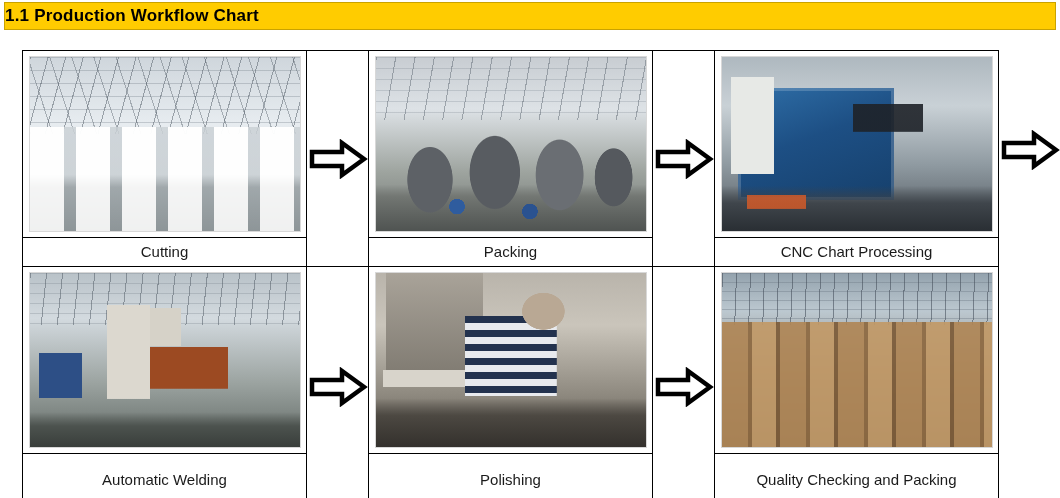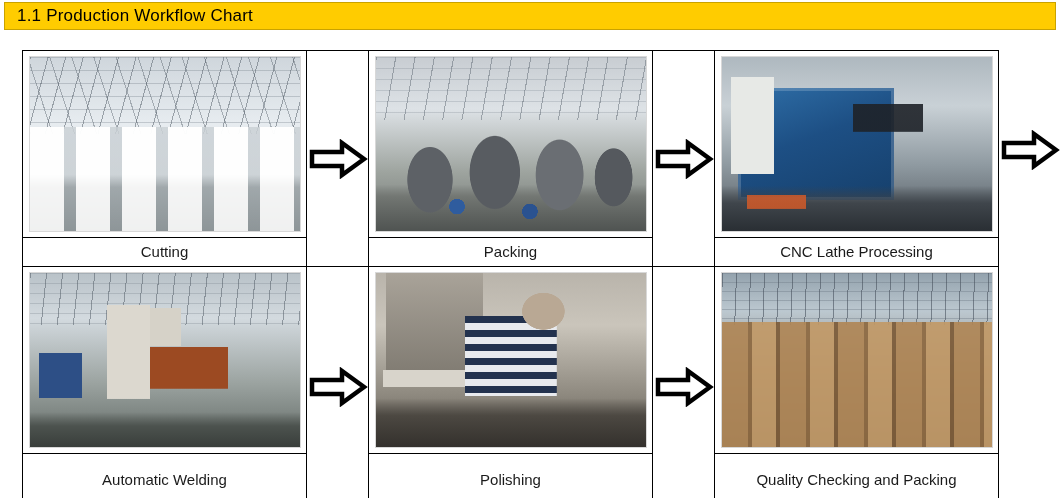--- a/index.html
+++ b/index.html
@@ -23,26 +23,25 @@
     width: 1052px;
     height: 28px;
     background: #FFCC00;
     border: 1px solid #c9a200;
     box-sizing: border-box;
     display: flex;
     align-items: center;
   }
   .title-text {
     font-size: 17px;
-    font-weight: normal;
+    font-weight: bold;
     color: #000000;
     padding-left: 0;
     letter-spacing: 0.2px;
     white-space: nowrap;
-    margin-left: 12px;
   }
 
   
   .workflow-table {
     position: absolute;
     left: 22px;
     top: 50px;
     width: 976px;
     border-collapse: collapse;
     table-layout: fixed;
@@ -269,21 +268,21 @@
         </svg>
       </td>
       <td class="cell-photo">
         <div class="photo ph-cnc"></div>
       </td>
     </tr>
 
     <tr>
       <td class="cell-label">Cutting</td>
       <td class="cell-label">Packing</td>
-      <td class="cell-label">CNC Lathe Processing</td>
+      <td class="cell-label">CNC Chart Processing</td>
     </tr>
 
     <tr>
       <td class="cell-photo">
         <div class="photo ph-welding"></div>
       </td>
       <td class="cell-arrow" rowspan="2">
         <svg class="arrow" width="60" height="40" viewBox="0 0 60 40">
           <polygon points="4,13 34,13 34,4 56,20 34,36 34,27 4,27" fill="#ffffff" stroke="#000000" stroke-width="4.5" stroke-linejoin="miter"></polygon>
         </svg>

